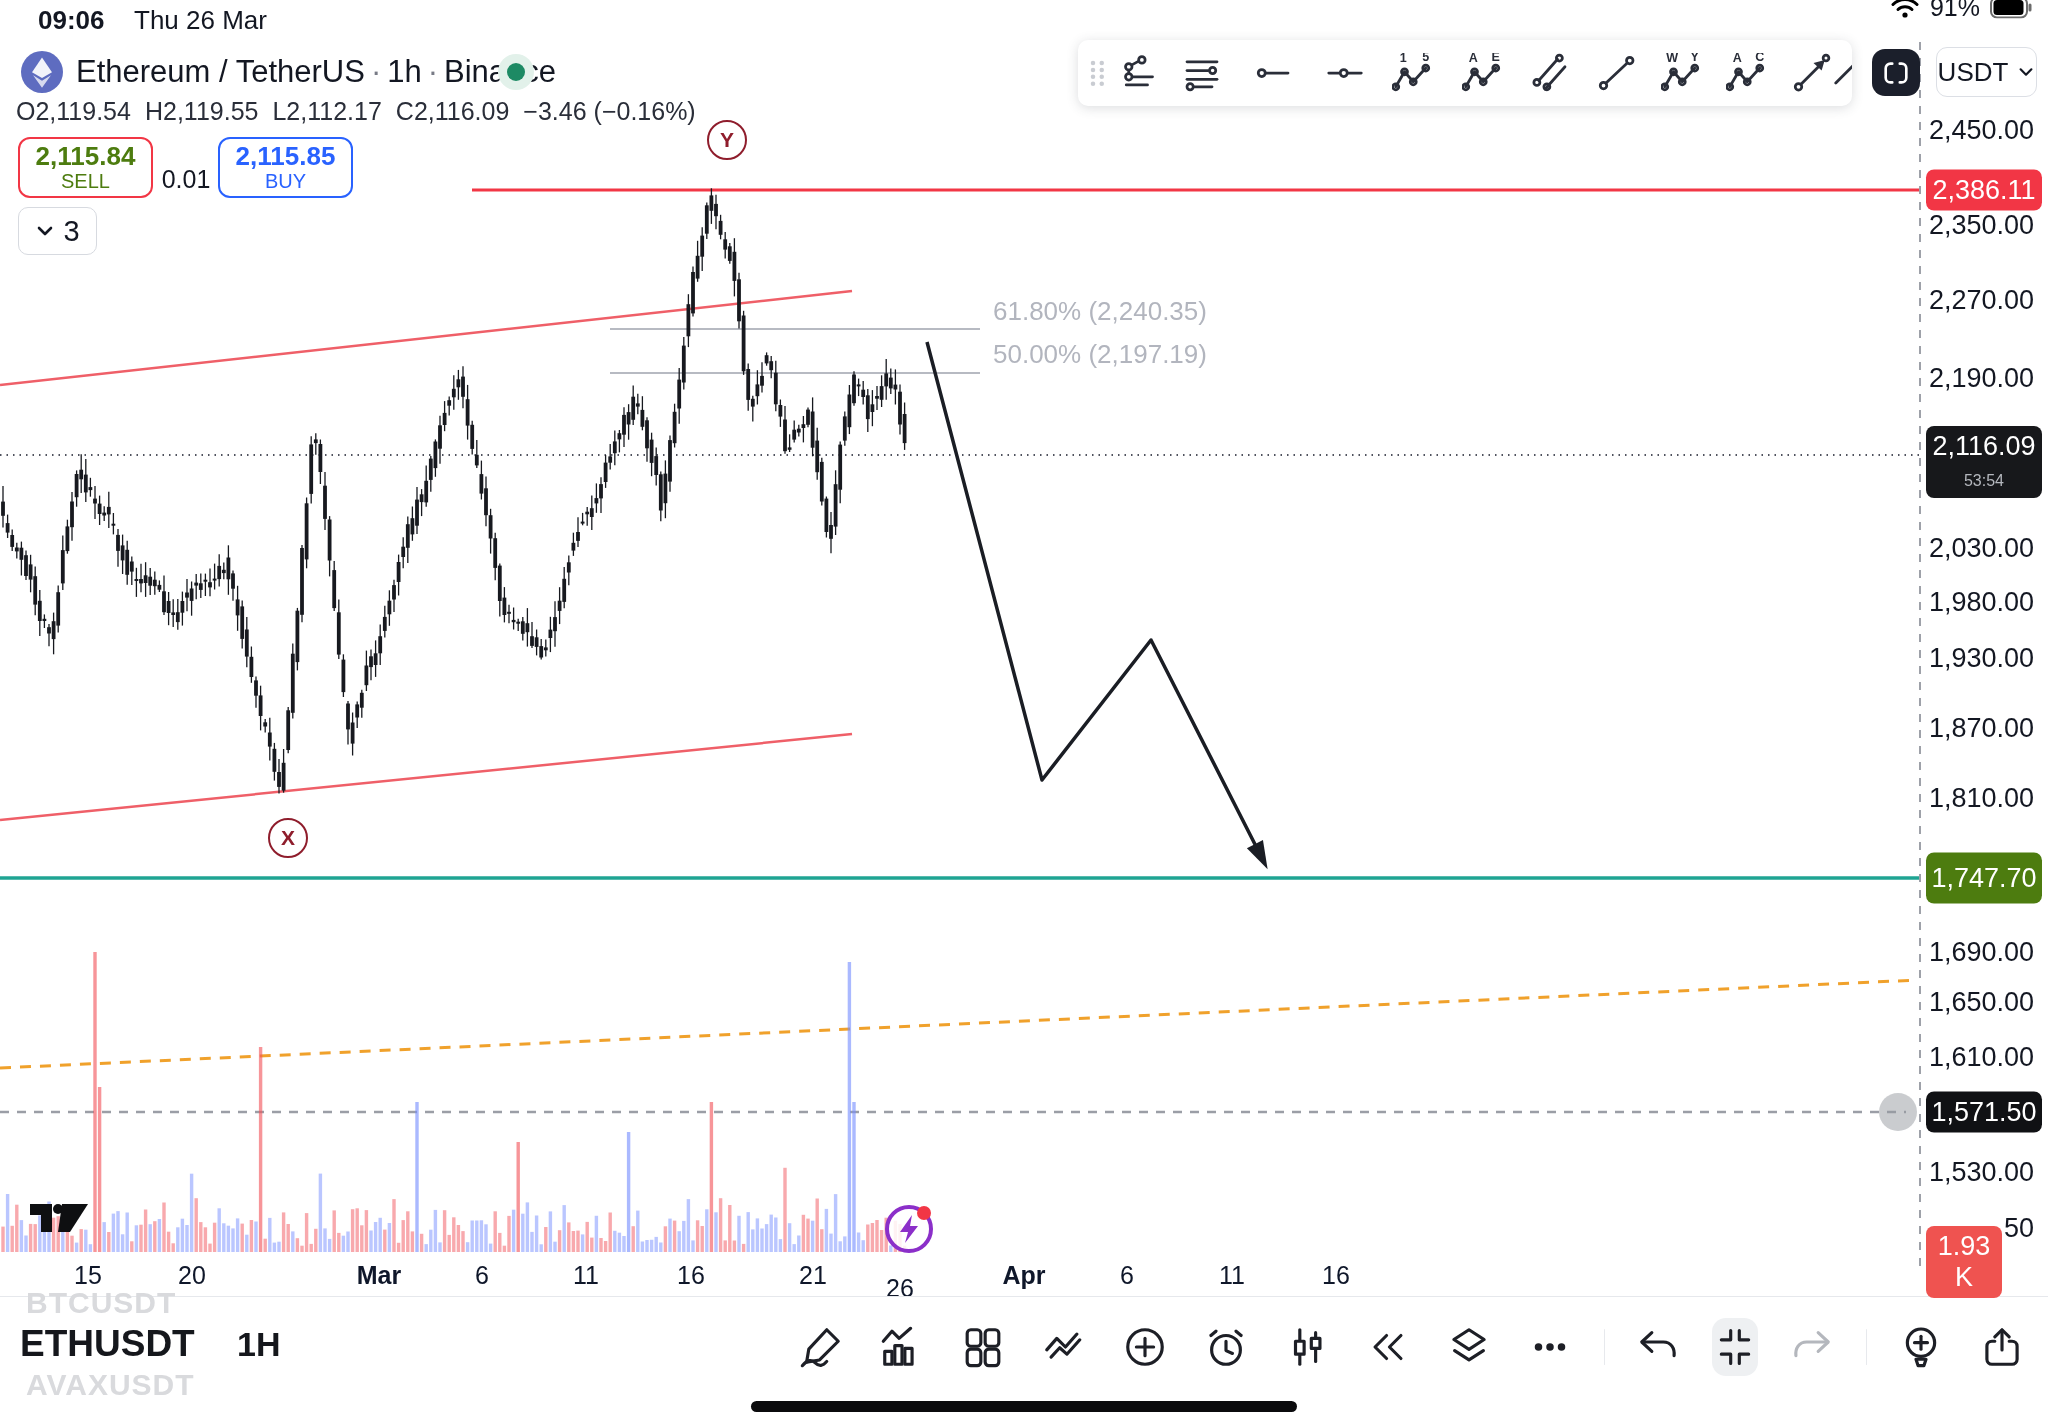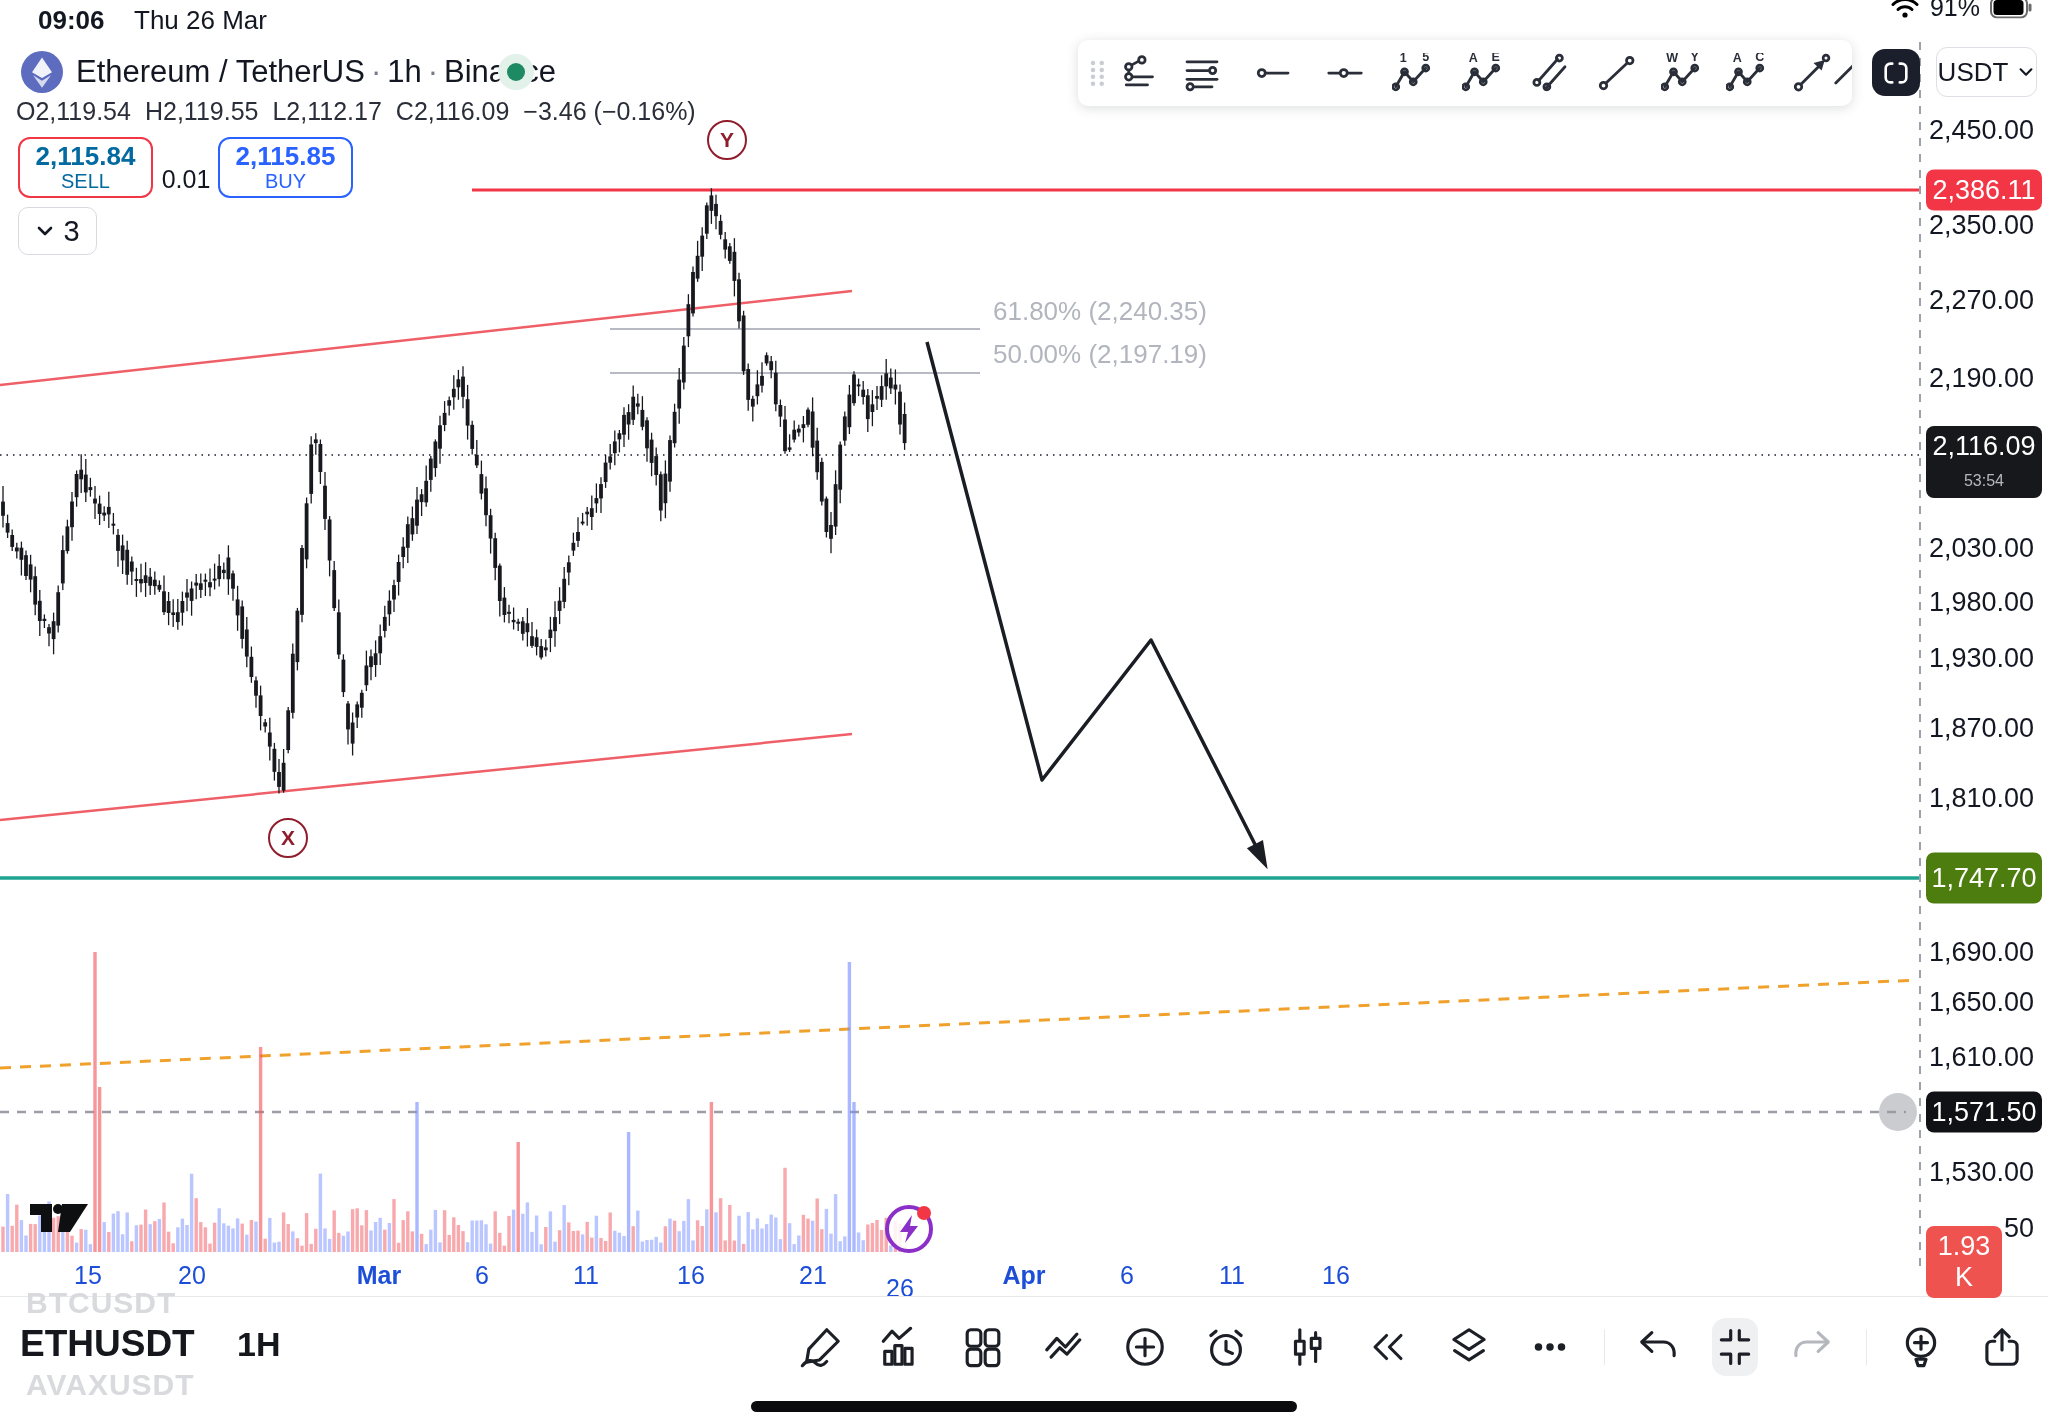--- a/index.html
+++ b/index.html
@@ -20,39 +20,39 @@
   .hdr-title{left:76px;top:72px;font-size:31px;font-weight:500;white-space:nowrap;}
   .hdr-dot{color:#787b86;padding:0 6px;}
   .livedot{left:498px;top:54px;width:36px;height:36px;border-radius:50%;background:#e2f1ea;}
   .livedot i{position:absolute;left:9px;top:9px;width:18px;height:18px;border-radius:50%;background:#1d8a64;}
   .ohlc{left:16px;top:111px;font-size:25px;white-space:nowrap;color:#2a2e39;}
   .ohlc b{font-weight:400;margin-right:14px;}
   .trade-btn{width:131px;height:57px;border-radius:12px;border:2px solid;display:flex;flex-direction:column;
              align-items:center;justify-content:center;background:#fff;line-height:1.05;cursor:pointer;}
   .trade-btn .p{font-size:26px;font-weight:700;}
   .trade-btn .l{font-size:20px;font-weight:500;}
-  .sell{left:18px;top:137px;border-color:#f23645;color:#0369a1;}
+  .sell{left:18px;top:137px;border-color:#f23645;color:#4d7c0f;}
   .buy{left:218px;top:137px;border-color:#2962ff;color:#2962ff;}
   .qty{left:156px;top:165px;width:60px;text-align:center;font-size:25px;color:#131722;}
   .layersbtn{left:18px;top:207px;width:77px;height:46px;border:1.5px solid #d7dae0;border-radius:10px;
              background:#fff;display:flex;align-items:center;justify-content:center;gap:8px;font-size:29px;}
   
   .drawbar{left:1078px;top:40px;width:774px;height:66px;background:#fff;border-radius:10px;
            box-shadow:0 2px 12px rgba(60,64,80,.18);}
   .drawbar .tool{position:absolute;top:13px;width:40px;height:40px;color:#2a2e39;display:flex;
                  align-items:center;justify-content:center;}
   .darkbtn{left:1872px;top:49px;width:48px;height:47px;background:#1b1f2b;border-radius:13px;
            display:flex;align-items:center;justify-content:center;color:#fff;}
   .usdtbtn{left:1936px;top:47px;width:99px;height:48px;border:1.5px solid #dcdfe5;border-radius:11px;
            background:#fff;display:flex;align-items:center;justify-content:center;gap:9px;
            font-size:26px;font-weight:500;color:#131722;}
   
   .price-tick{right:14px;font-size:27px;color:#131722;white-space:nowrap;}
   .pill{left:1926px;width:116px;border-radius:8px;color:#fff;text-align:center;font-size:27px;}
-  .time-tick{top:1275px;font-size:25px;color:#1d4ed8;transform:translate(-50%,-50%);text-align:center;}
+  .time-tick{top:1275px;font-size:25px;color:#0f172a;transform:translate(-50%,-50%);text-align:center;}
   .time-tick.bold{font-weight:700;}
   .fib-label{font-size:26px;color:#b2b5be;white-space:nowrap;}
   .marker{width:36px;height:36px;border:2.5px solid #8f1d2c;border-radius:50%;color:#8f1d2c;
           font-size:21px;font-weight:700;display:flex;align-items:center;justify-content:center;background:transparent;}
   .sep-h{left:0;top:1296px;width:2048px;height:1px;background:#e6e8ec;}
   .sym-faded{font-size:30px;color:#d9dadd;font-weight:600;letter-spacing:1px;}
   .sym-cur{font-size:37px;color:#15171c;font-weight:700;}
   .sym-int{font-size:34px;color:#15171c;font-weight:700;}
   .btoolbar{left:780px;top:1312px;width:1262px;height:70px;display:flex;align-items:center;}
   .btool{width:48px;height:48px;margin:0 17.5px;color:#1d1f26;display:flex;align-items:center;justify-content:center;border-radius:14px;}

